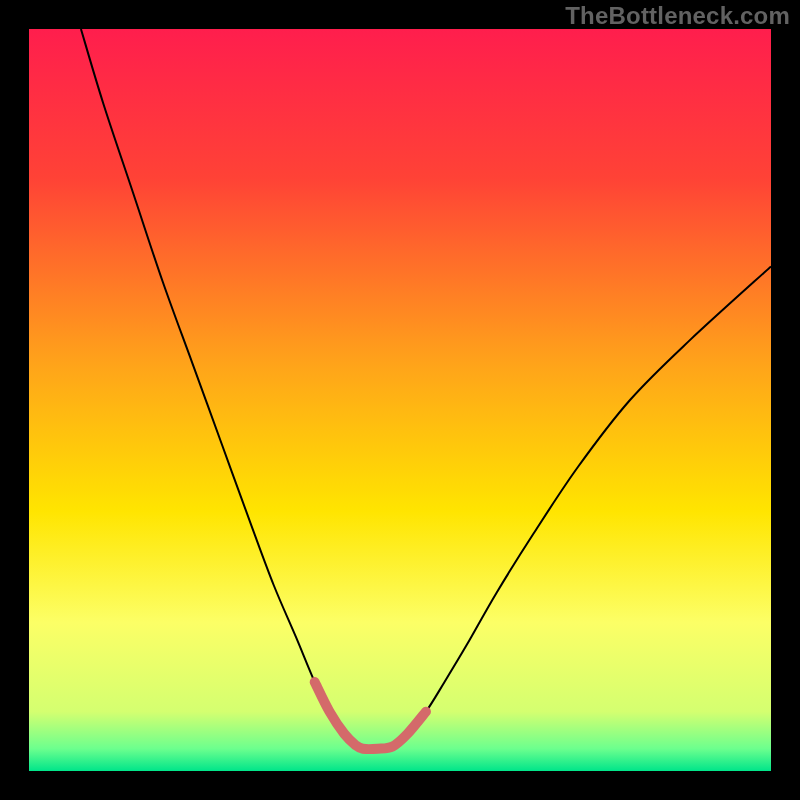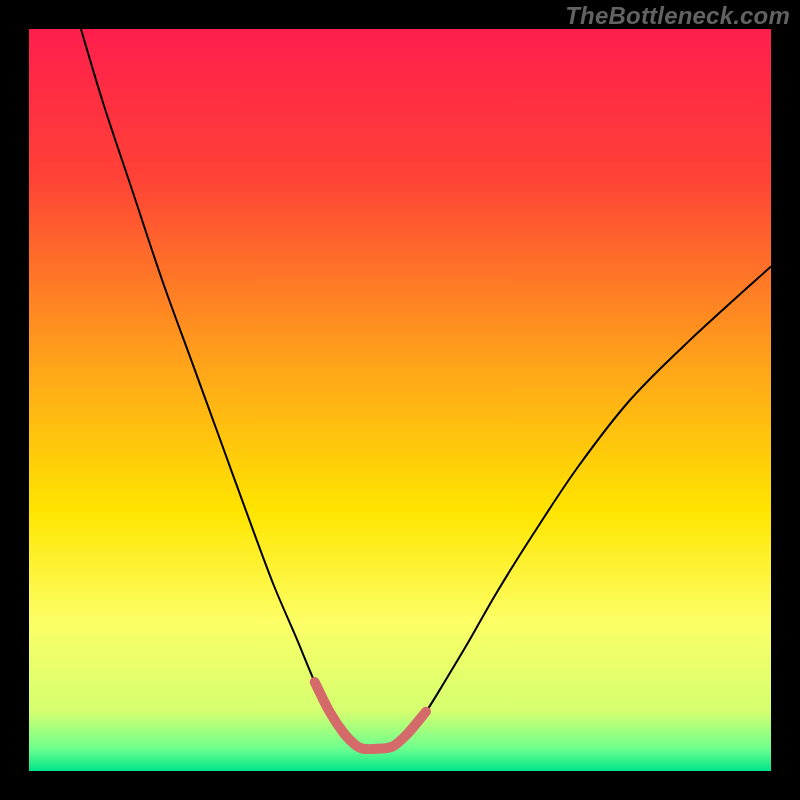--- a/index.html
+++ b/index.html
@@ -11,21 +11,20 @@
     overflow: hidden;
     font-family: Arial, Helvetica, sans-serif;
   }
   .frame {
     position: absolute;
     left: 0;
     top: 0;
     width: 800px;
     height: 800px;
     background: #000;
-    font-style: italic;
   }
   .watermark {
     position: absolute;
     top: 2px;
     right: 10px;
     color: #626262;
     font-size: 24px;
     font-weight: 600;
     letter-spacing: 0.2px;
     user-select: none;

